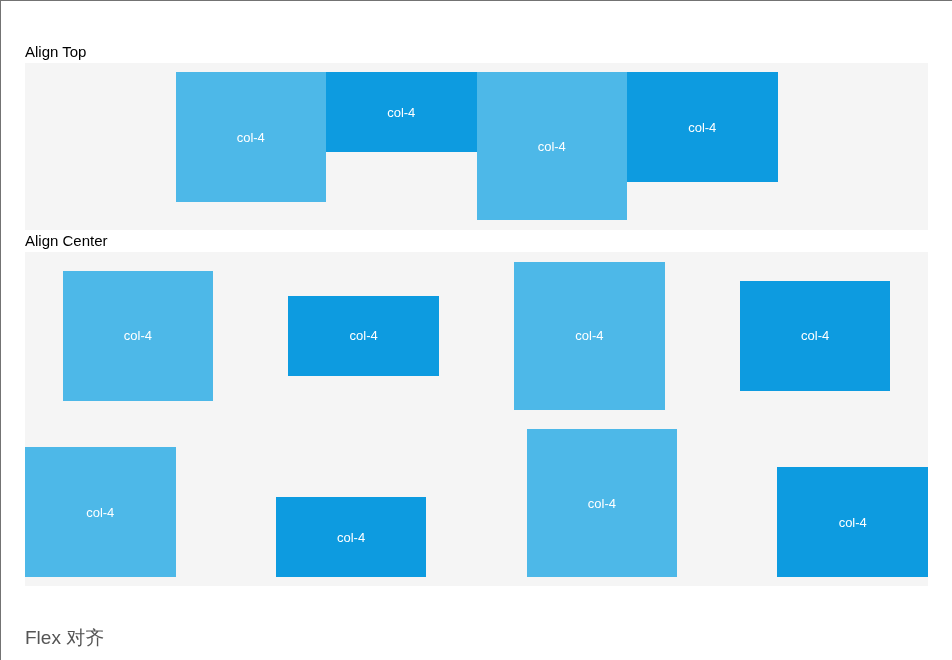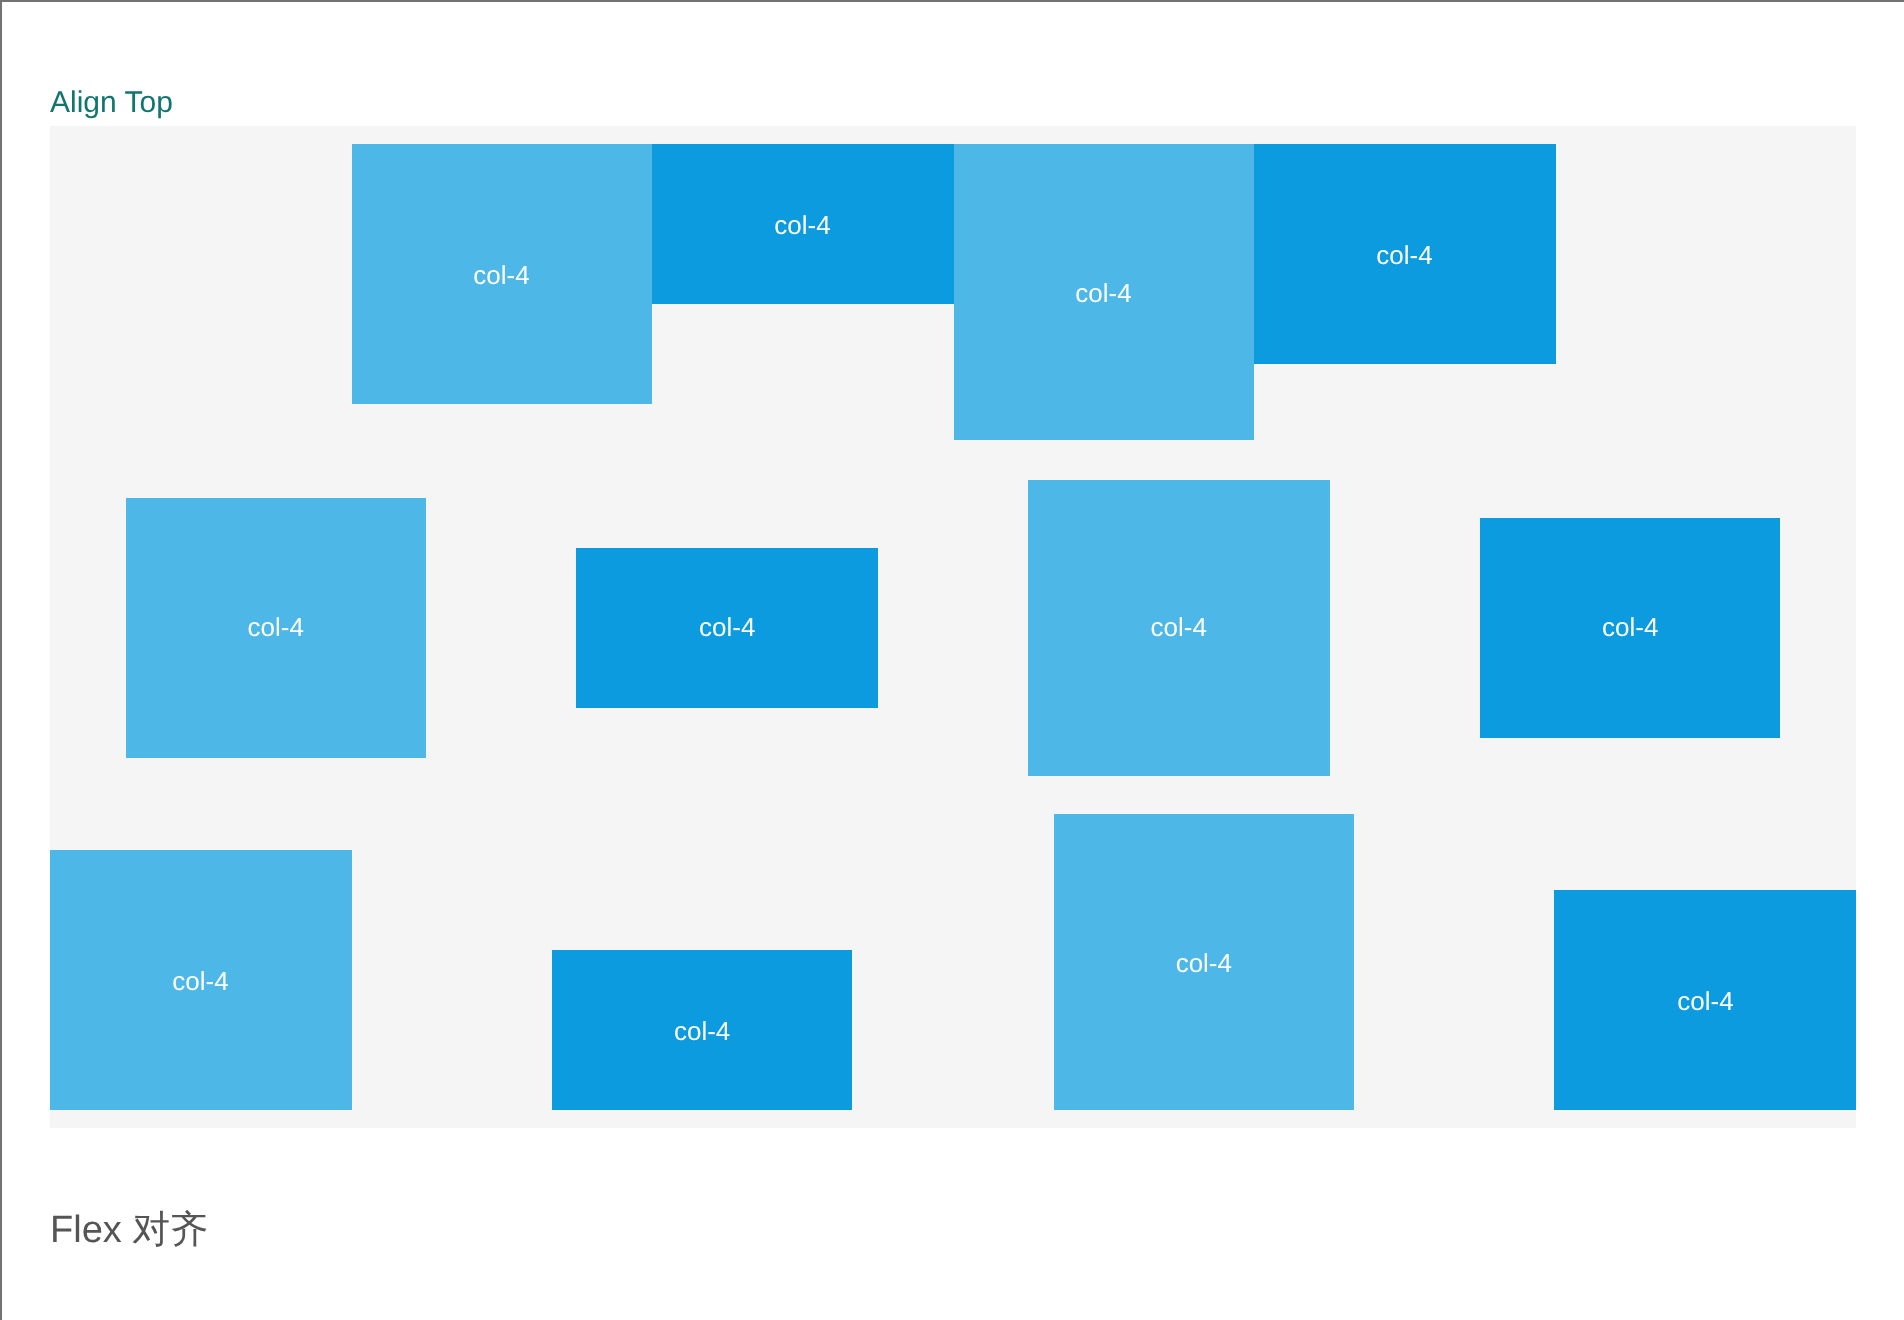--- a/index.html
+++ b/index.html
@@ -14,21 +14,21 @@
     font-family: "Liberation Sans", sans-serif;
   }
   .page {
     padding: 40px 24px 0 24px;
   }
   .demo-heading {
     margin: 2px 0;
     font-size: 15px;
     line-height: 18px;
     font-weight: 400;
-    color: #0f766e;
+    color: #000000;
   }
   .flex-row {
     height: 167px;
     padding: 9px 0;
     background: #f5f5f5;
     display: flex;
   }
   .flex-row.align-top    { align-items: flex-start; justify-content: center; }
   .flex-row.align-center { align-items: center;     justify-content: space-around; }
   .flex-row.align-bottom { align-items: flex-end;   justify-content: space-between; }
@@ -64,20 +64,21 @@
     <h3 class="demo-heading">Align Top</h3>
     <div class="flex-row align-top">
       <div class="col light h-a">col-4</div>
       <div class="col dark h-b">col-4</div>
       <div class="col light h-c">col-4</div>
       <div class="col dark h-d">col-4</div>
     </div>
   </section>
 
   <section>
+    <h3 class="demo-heading">Align Center</h3>
     <div class="flex-row align-center">
       <div class="col light h-a">col-4</div>
       <div class="col dark h-b">col-4</div>
       <div class="col light h-c">col-4</div>
       <div class="col dark h-d">col-4</div>
     </div>
   </section>
 
   <section>
     <div class="flex-row align-bottom">

